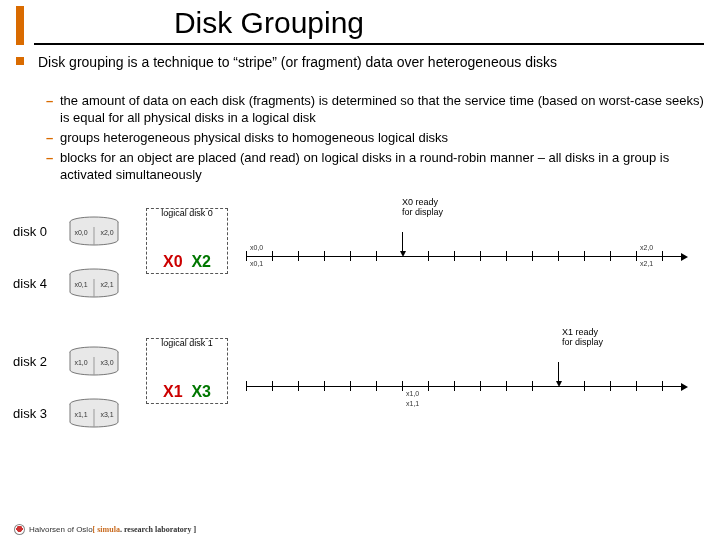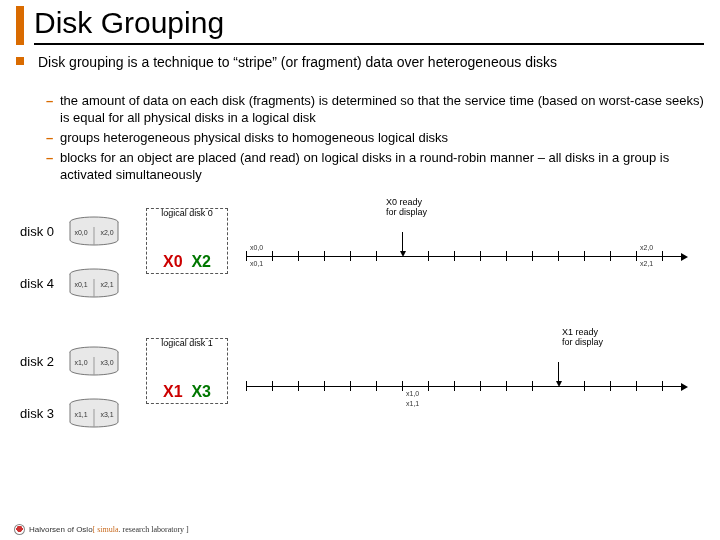--- a/index.html
+++ b/index.html
@@ -16,20 +16,21 @@
     position: relative;
     width: 720px;
     height: 540px;
     box-sizing: border-box;
     padding: 6px 16px 0 16px;
   }
   .title-wrap {
     border-left: 8px solid #d96b00;
     padding-left: 10px;
     margin-bottom: 2px;
+    text-align: center;
   }
   .title {
     font-size: 30px;
     font-weight: 400;
     line-height: 1.1;
     border-bottom: 2px solid #000;
     padding-bottom: 4px;
     padding-right: 200px;
   }
   .body {
@@ -69,21 +70,21 @@
   .diagram {
     position: relative;
     margin-top: 10px;
     height: 280px;
     font-size: 10px;
   }
   .disk-label {
     position: absolute;
     left: -10px;
     width: 48px;
-    text-align: right;
+    text-align: center;
     font-size: 13px;
   }
   .cyl {
     position: absolute;
     width: 52px;
     height: 30px;
   }
   .cyl svg { display:block; }
   .cyl .lbls {
     position: absolute;
@@ -189,20 +190,21 @@
     background: radial-gradient(circle at 50% 45%, #c33 38%, #fff 40%);
     box-shadow: inset 0 0 0 1px #888;
   }
   .footer .mid {
     flex: 1;
     text-align: center;
     color: #555;
   }
   .simula {
     font-family: Georgia, serif;
+    font-weight: bold;
   }
   .simula .br { color: #c96b1f; }
 </style>
 </head>
 <body>
 
 <div class="slide">
 
   <div class="title-wrap">
     <div class="title">Disk Grouping</div>
@@ -298,21 +300,21 @@
       <div class="tick" style="left:338px;"></div>
       <div class="tick" style="left:364px;"></div>
       <div class="tick" style="left:390px;"></div>
       <div class="tick" style="left:416px;"></div>
 
       <div class="tlab" style="left:4px; top:6px;">x0,0</div>
       <div class="tlab" style="left:4px; top:22px;">x0,1</div>
       <div class="tlab" style="left:394px; top:6px;">x2,0</div>
       <div class="tlab" style="left:394px; top:22px;">x2,1</div>
     </div>
-    <div class="ready" style="left:370px; top:4px;">
+    <div class="ready" style="left:386px; top:4px;">
       <span>X0 ready</span><br>
       <span>for display</span>
     </div>
 
     <div class="timeline" style="left:230px; top:174px; width:440px; height:40px;">
       <div class="line"></div>
       <div class="tick" style="left:0px;"></div>
       <div class="tick" style="left:26px;"></div>
       <div class="tick" style="left:52px;"></div>
       <div class="tick" style="left:78px;"></div>

